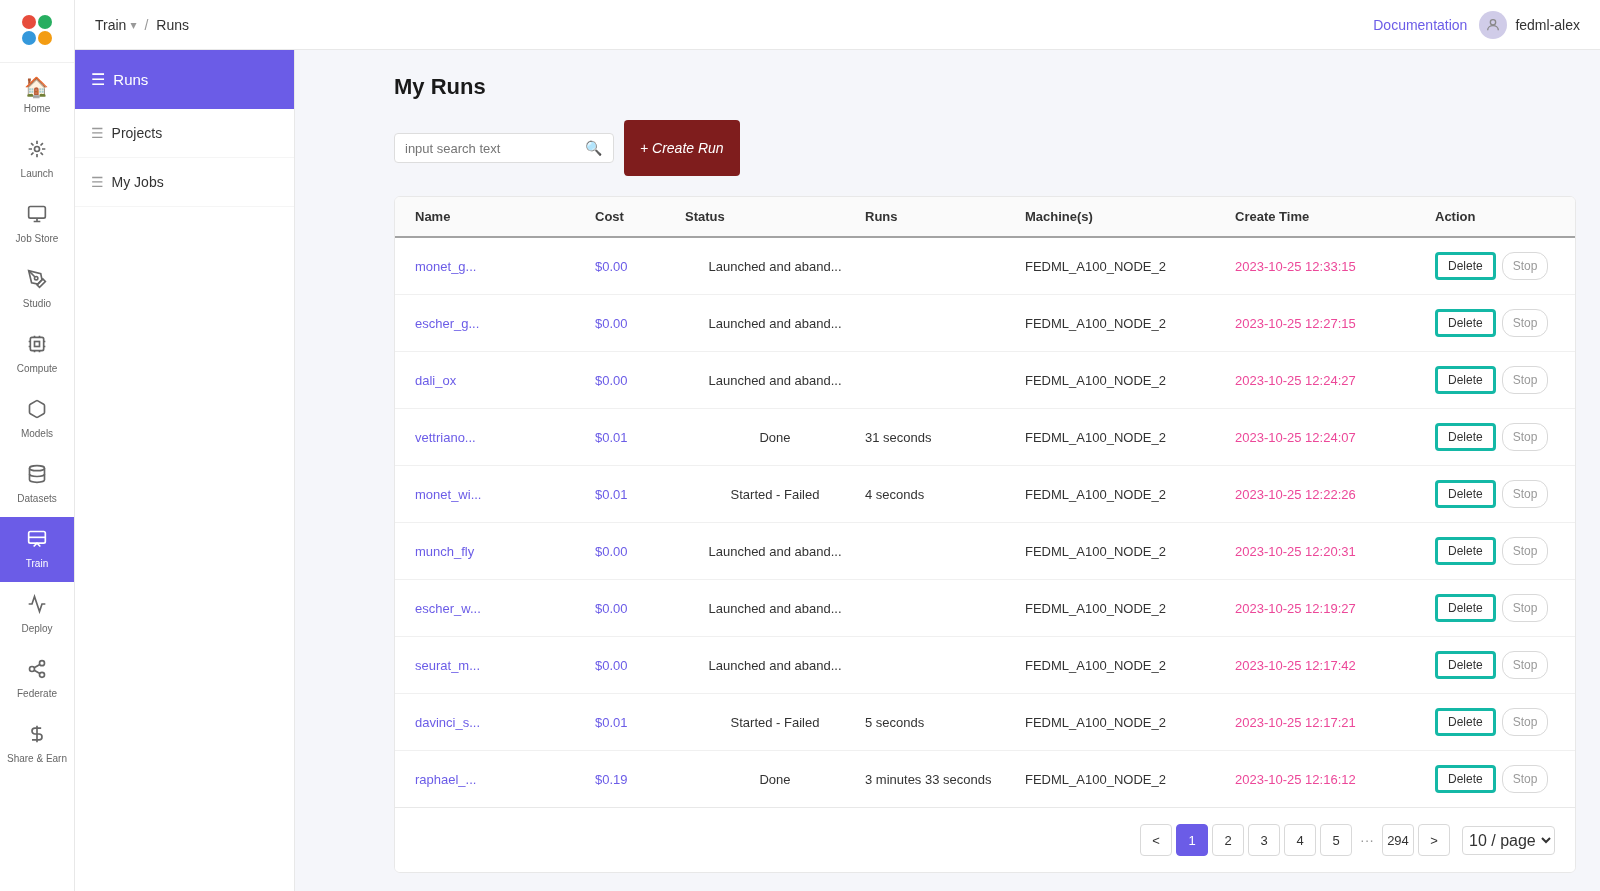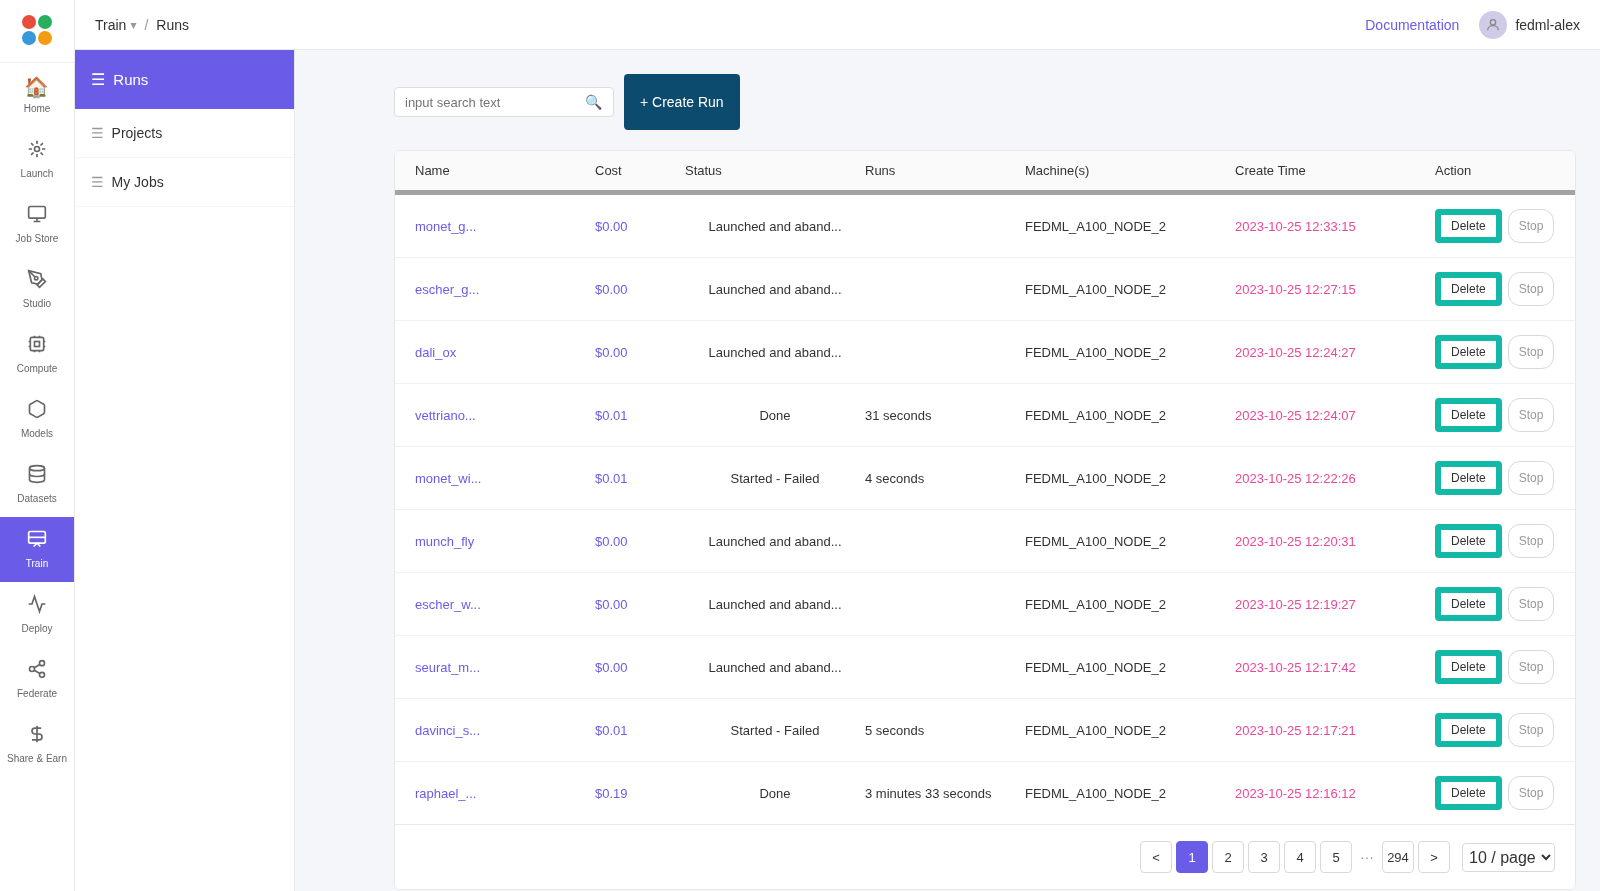--- a/index.html
+++ b/index.html
@@ -98,21 +98,21 @@
       color: #333;
       font-size: 14px;
     }
     .breadcrumb-link { color: #333; text-decoration: none; display: flex; align-items: center; gap: 4px; }
     .breadcrumb-sep { color: #999; }
     .breadcrumb-current { color: #333; font-weight: 500; }
     .top-nav-right {
       margin-left: auto;
       display: flex;
       align-items: center;
-      gap: 20px;
+      gap: 12px;
       justify-content: space-between;
     }
     .doc-link { color: #6b5ce7; text-decoration: none; font-size: 14px; }
     .user-info { display: flex; align-items: center; gap: 8px; color: #333; font-size: 14px; }
     .avatar { width: 28px; height: 28px; border-radius: 50%; background: #d0cce8; display: flex; align-items: center; justify-content: center; font-size: 12px; }
 
     
     .main-content {
       flex: 1;
       margin-top: 50px;
@@ -146,68 +146,69 @@
     .search-box input {
       border: none;
       outline: none;
       font-size: 13px;
       color: #999;
       width: 100%;
       background: transparent;
     }
     .search-icon { color: #aaa; font-size: 14px; }
     .create-run-btn {
-      background: #0c4a6e;
+      background: #7f1d1d;
       color: #fff;
       border: none;
       border-radius: 4px;
       padding: 20px 16px;
       font-size: 14px;
       cursor: pointer;
       display: flex;
       align-items: center;
       gap: 6px;
+      font-style: italic;
     }
 
     
     .runs-table {
       width: 100%;
       background: #fff;
       border-radius: 6px;
       border: 1px solid #e8e8e8;
       overflow: hidden;
     }
     .table-header {
       display: grid;
       grid-template-columns: 180px 90px 180px 160px 210px 200px 160px;
       padding: 12px 20px;
       background: #fafafa;
-      border-bottom: 5px solid #a3a3a3;
-      font-weight: 400;
+      border-bottom: 2px solid #a3a3a3;
+      font-weight: 700;
       color: #333;
       font-size: 13px;
     }
     .table-row {
       display: grid;
       grid-template-columns: 180px 90px 180px 160px 210px 200px 160px;
       padding: 14px 20px;
       border-bottom: 1px solid #f0f0f0;
       align-items: center;
       font-size: 13px;
     }
     .table-row:last-child { border-bottom: none; }
     .run-name { color: #6b5ce7; cursor: pointer; text-decoration: none; }
     .cost { color: #6b5ce7; }
     .status { color: #333; text-align: center; }
     .hours { color: #333; }
     .machine { color: #333; }
     .create-time { color: #ec4899; }
     .action-cell { display: flex; gap: 6px; }
     .btn-delete {
-      border: 6px solid #14b8a6;
+      border: 3px solid #14b8a6;
       background: #fff;
       color: #333;
       border-radius: 4px;
       padding: 4px 10px;
       font-size: 12px;
       cursor: pointer;
     }
     .btn-stop {
       border: 1px solid #d9d9d9;
       background: #fff;
@@ -399,20 +400,21 @@
     <span style="color:#999;">☰</span>
     <span>Projects</span>
   </div>
   <div class="sub-sidebar-item">
     <span style="color:#999;">☰</span>
     <span>My Jobs</span>
   </div>
 </div>
 
 <div class="main-content" style="margin-left: 295px;">
+  <h1 class="page-title">My Runs</h1>
 
   <div class="toolbar">
     <div class="search-box">
       <input type="text" placeholder="input search text" style="">
       <span class="search-icon">🔍</span>
     </div>
     <button class="create-run-btn">+ Create Run</button>
   </div>
 
   <div class="runs-table">

